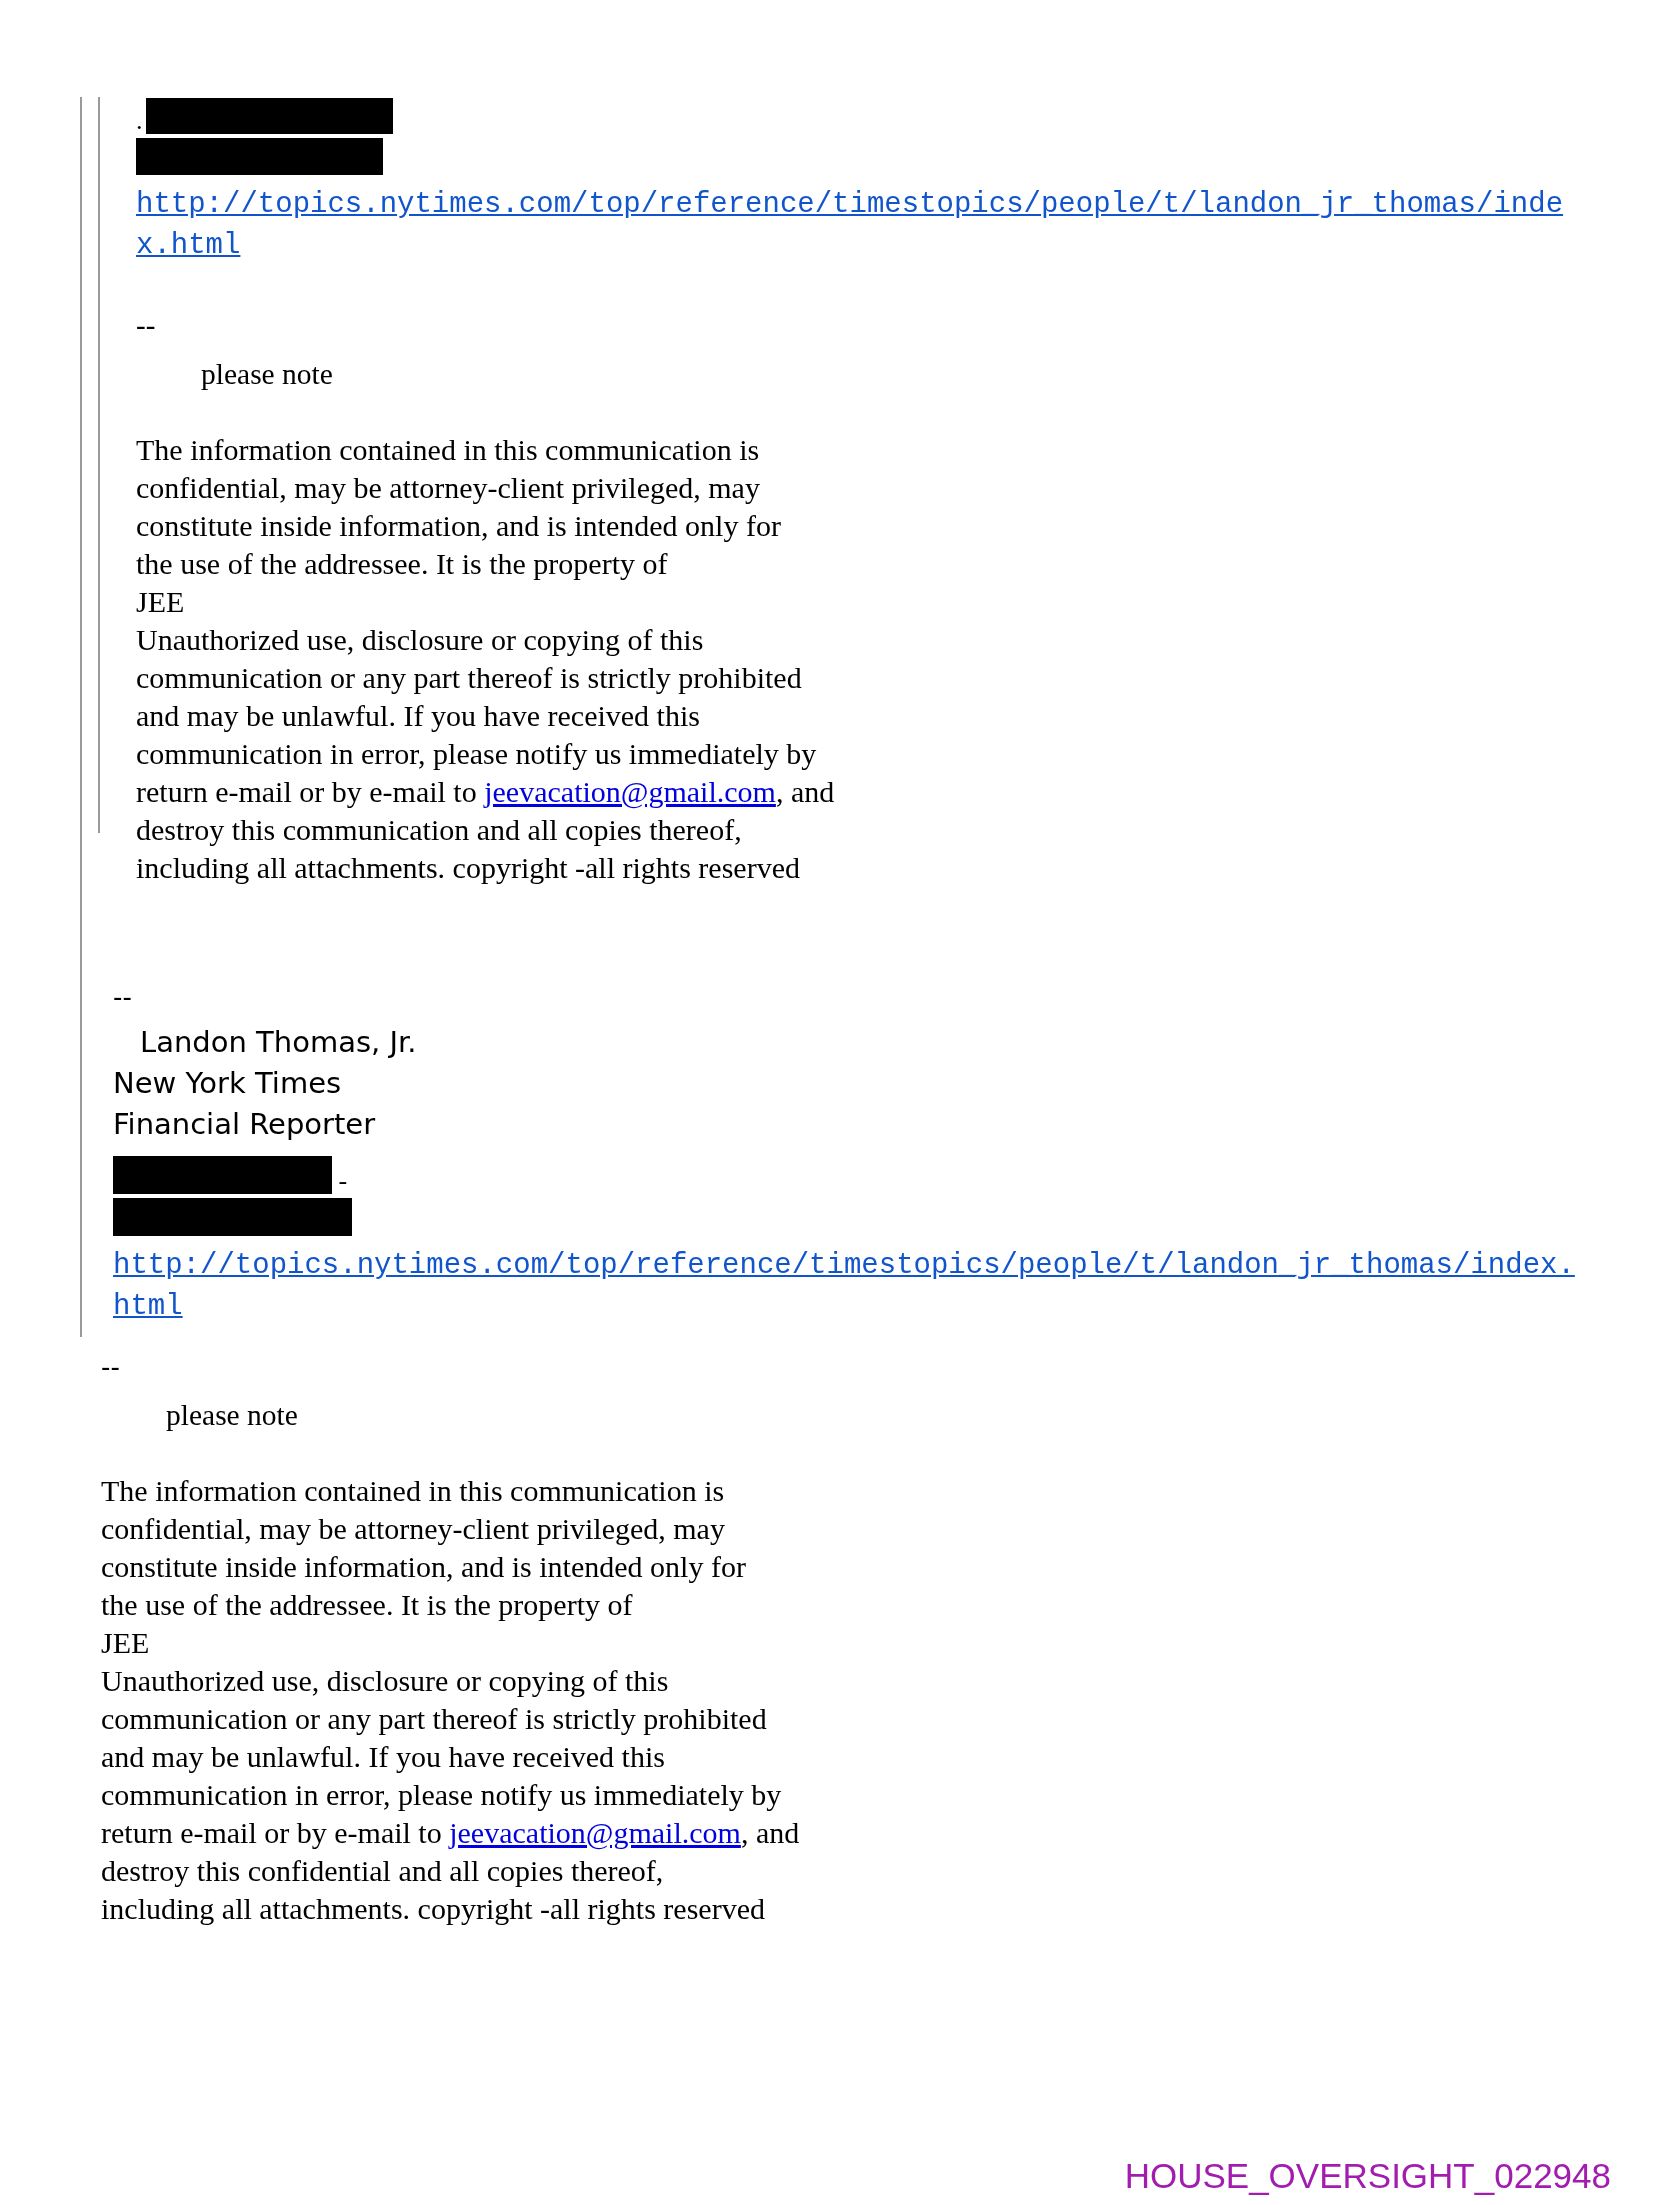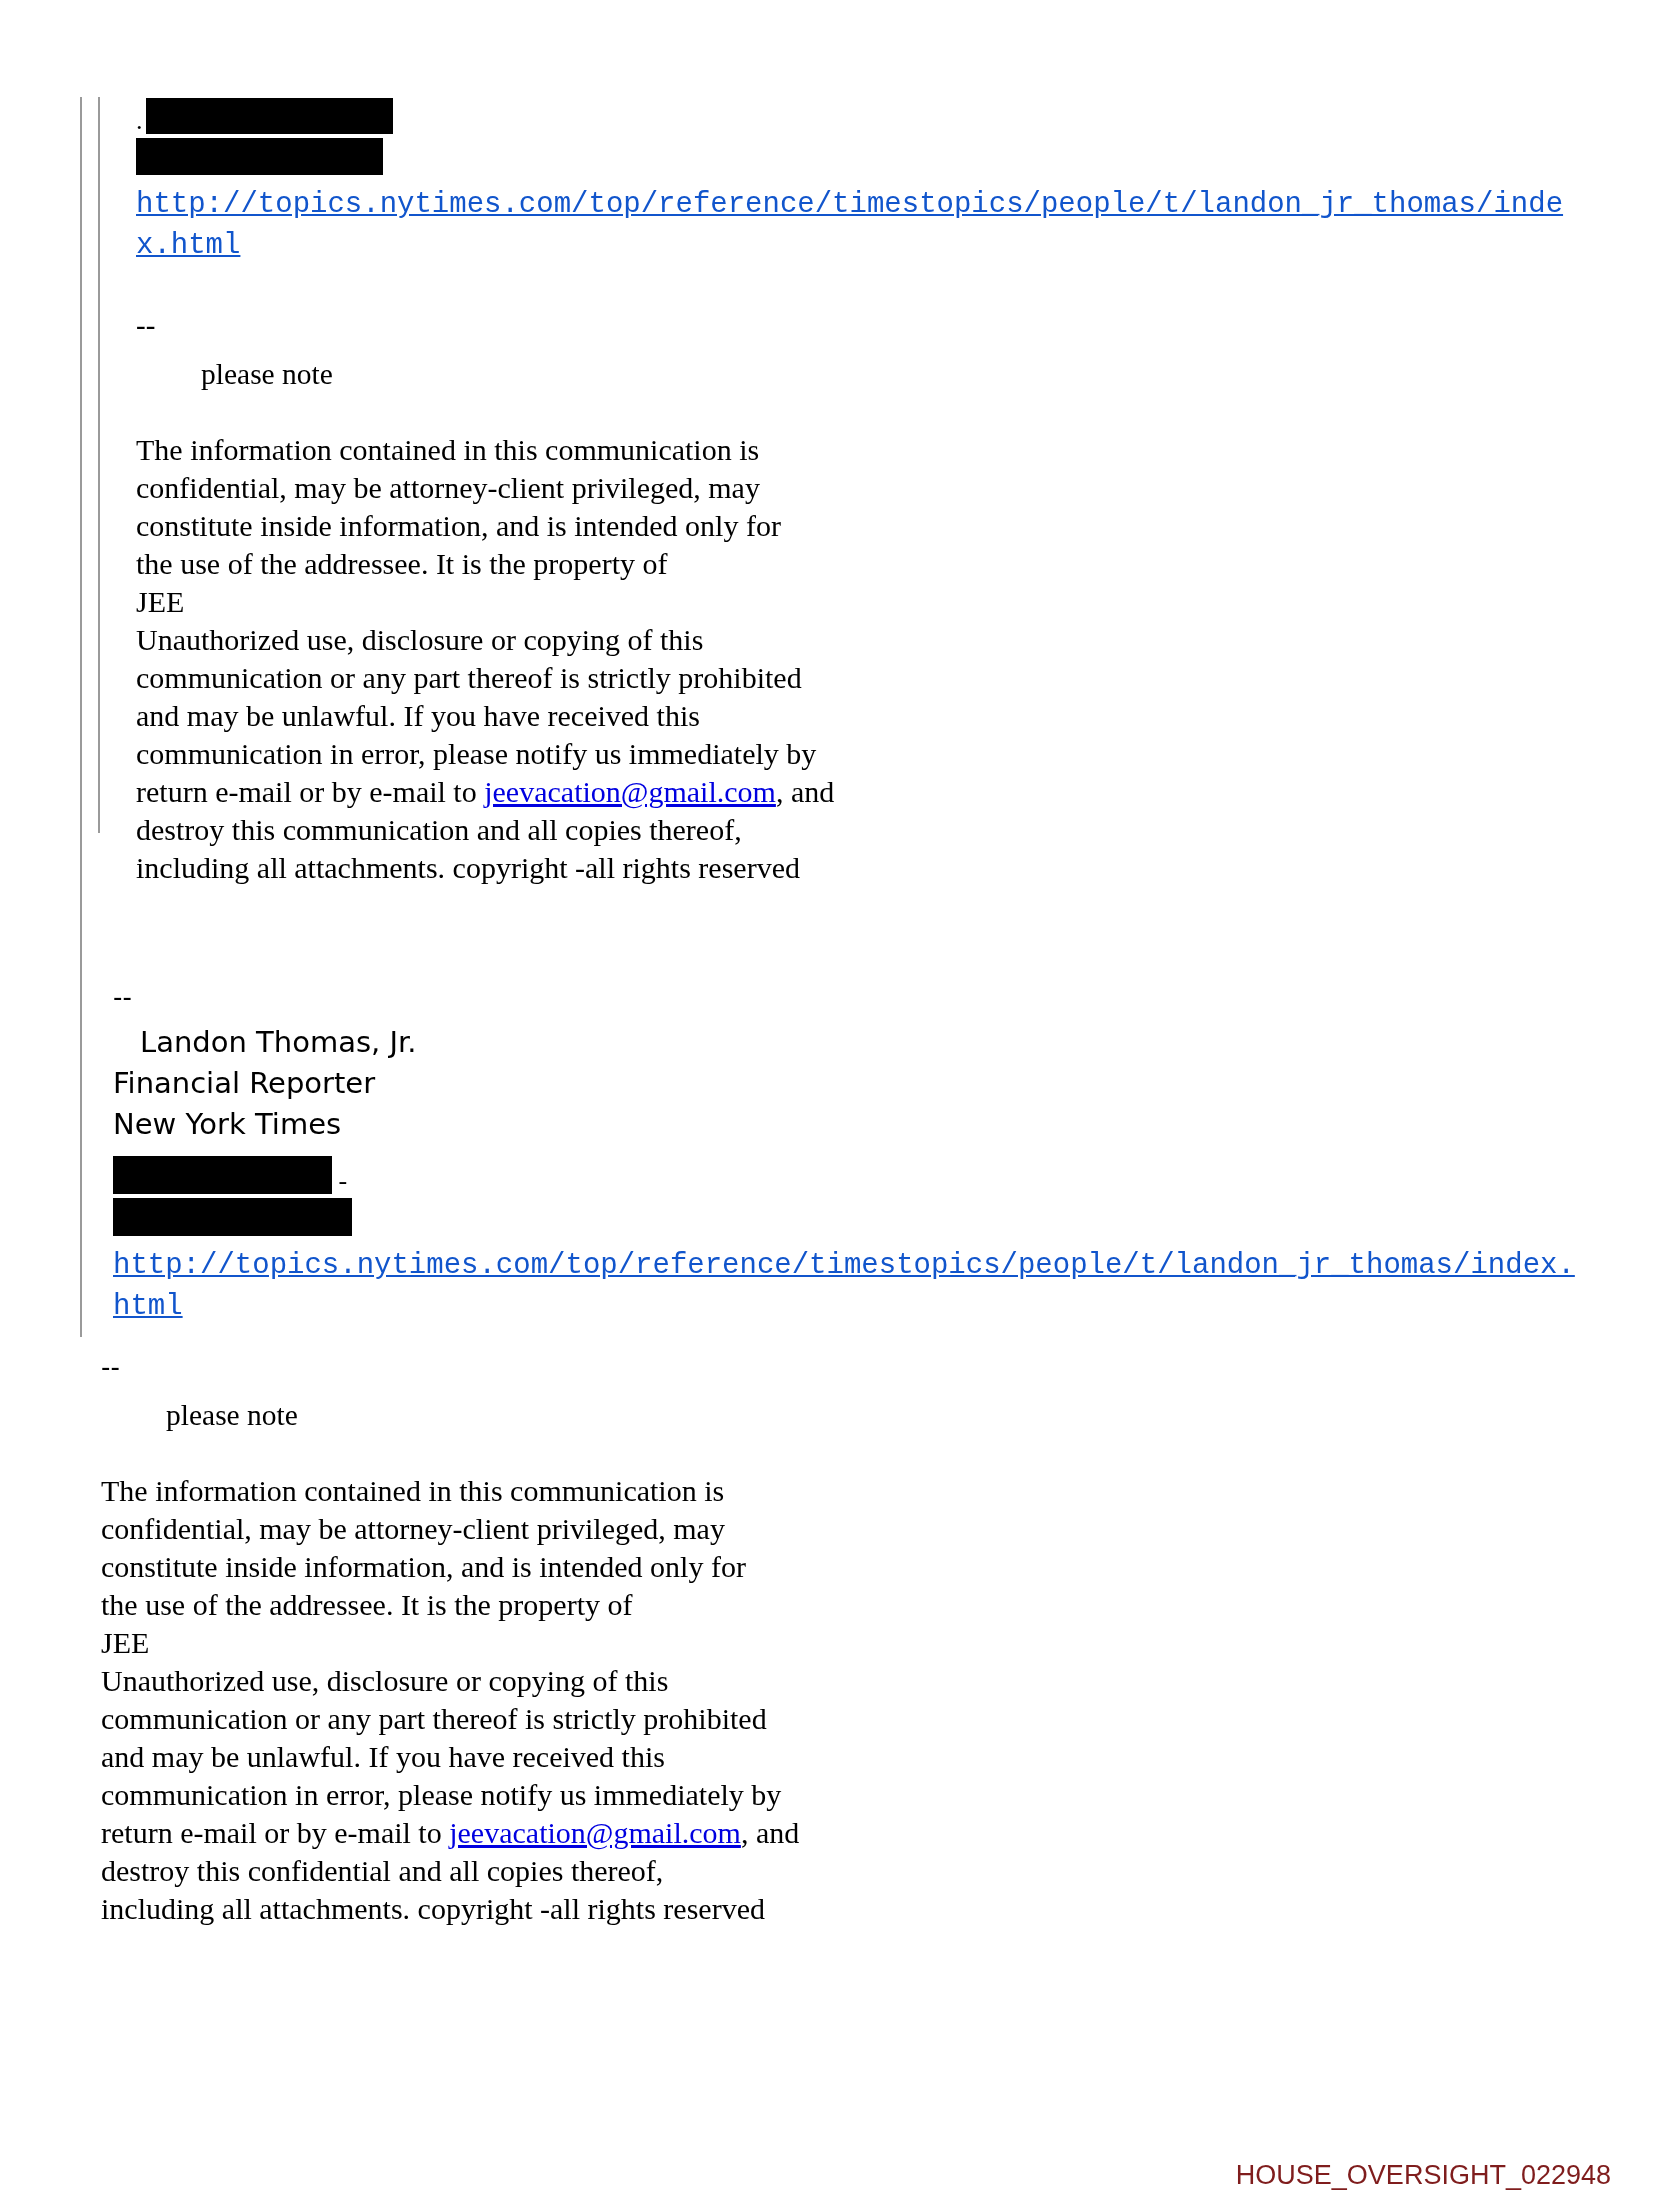--- a/index.html
+++ b/index.html
@@ -103,23 +103,23 @@
   }
   .sig-first { margin-top: 9.2px; margin-left: 27px; }
   .sig-bars { margin-top: 10.5px; }
 
   
   .bates {
     position: absolute;
     top: 2159px;
     right: 58px;
     font-family: "Liberation Sans", sans-serif;
-    font-size: 27px;
+    font-size: 35px;
     line-height: 33px;
-    color: #7f1d1d;
+    color: #a21caf;
   }
 </style>
 </head>
 <body>
 
 <div class="vline vline-outer"></div>
 <div class="vline vline-inner"></div>
 
 <div class="block block-1">
 
@@ -154,22 +154,22 @@
 including all attachments. copyright -all rights reserved</span>
   </div>
 
 </div>
 
 <div class="block block-2">
 
   <div class="sep-sans">--</div>
 
   <div class="sig-line sig-first">Landon Thomas, Jr.</div>
+  <div class="sig-line">New York Times</div>
   <div class="sig-line">Financial Reporter</div>
-  <div class="sig-line">New York Times</div>
 
   <div class="bar-row sig-bars">
     <span class="redaction bar-c"></span><span class="micro-mark mark-after">-</span>
   </div>
   <div class="bar-row">
     <span class="redaction bar-d"></span>
   </div>
 
   <div class="link-wrap">
     <a href="#" class="url-link">http://topics.nytimes.com/top/reference/timestopics/people/t/landon_jr_thomas/index.

